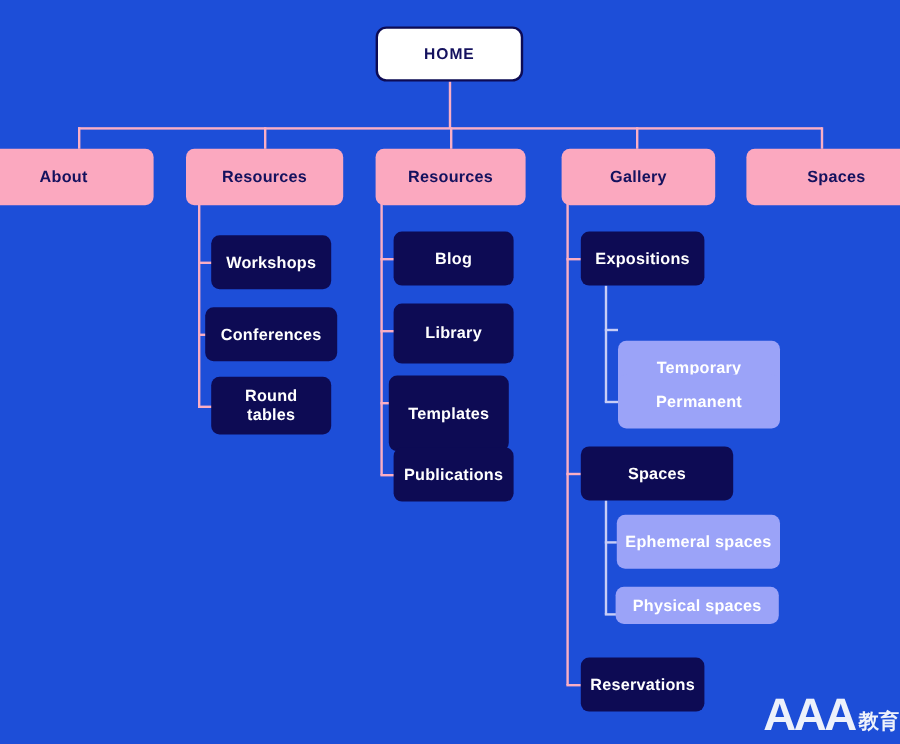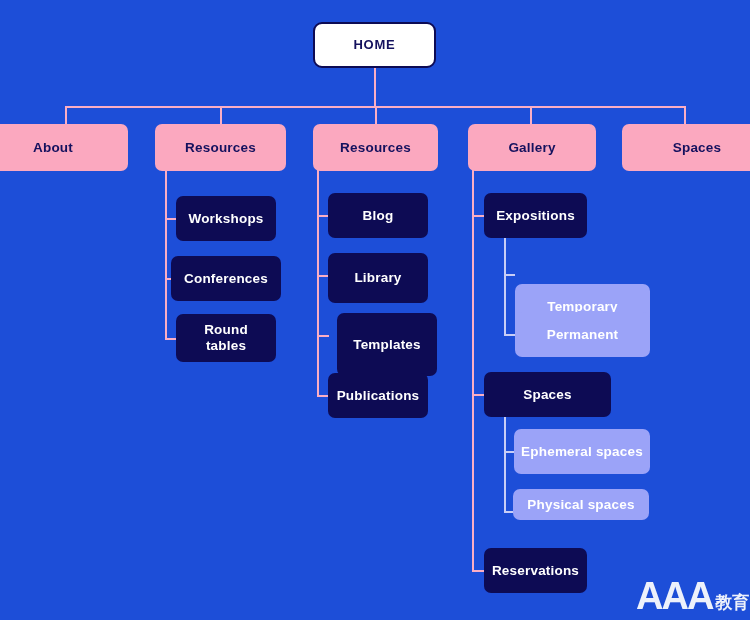--- a/index.html
+++ b/index.html
@@ -183,21 +183,21 @@
   </div>
 
   <div class="node node-l2" style="left:328px; top:193px; width:100px; height:45px;">
     <span class="node-label">Blog</span>
   </div>
 
   <div class="node node-l2" style="left:328px; top:253px; width:100px; height:50px;">
     <span class="node-label">Library</span>
   </div>
 
-  <div class="node node-l2" style="left:337px; top:313px; width:100px; height:63px;">
+  <div class="node node-l2" style="left:324px; top:313px; width:100px; height:63px;">
     <span class="node-label">Templates</span>
   </div>
 
   <div class="node node-l2" style="left:328px; top:373px; width:100px; height:45px;">
     <span class="node-label">Publications</span>
   </div>
 
   <div class="node node-l2" style="left:484px; top:193px; width:103px; height:45px;">
     <span class="node-label">Expositions</span>
   </div>

